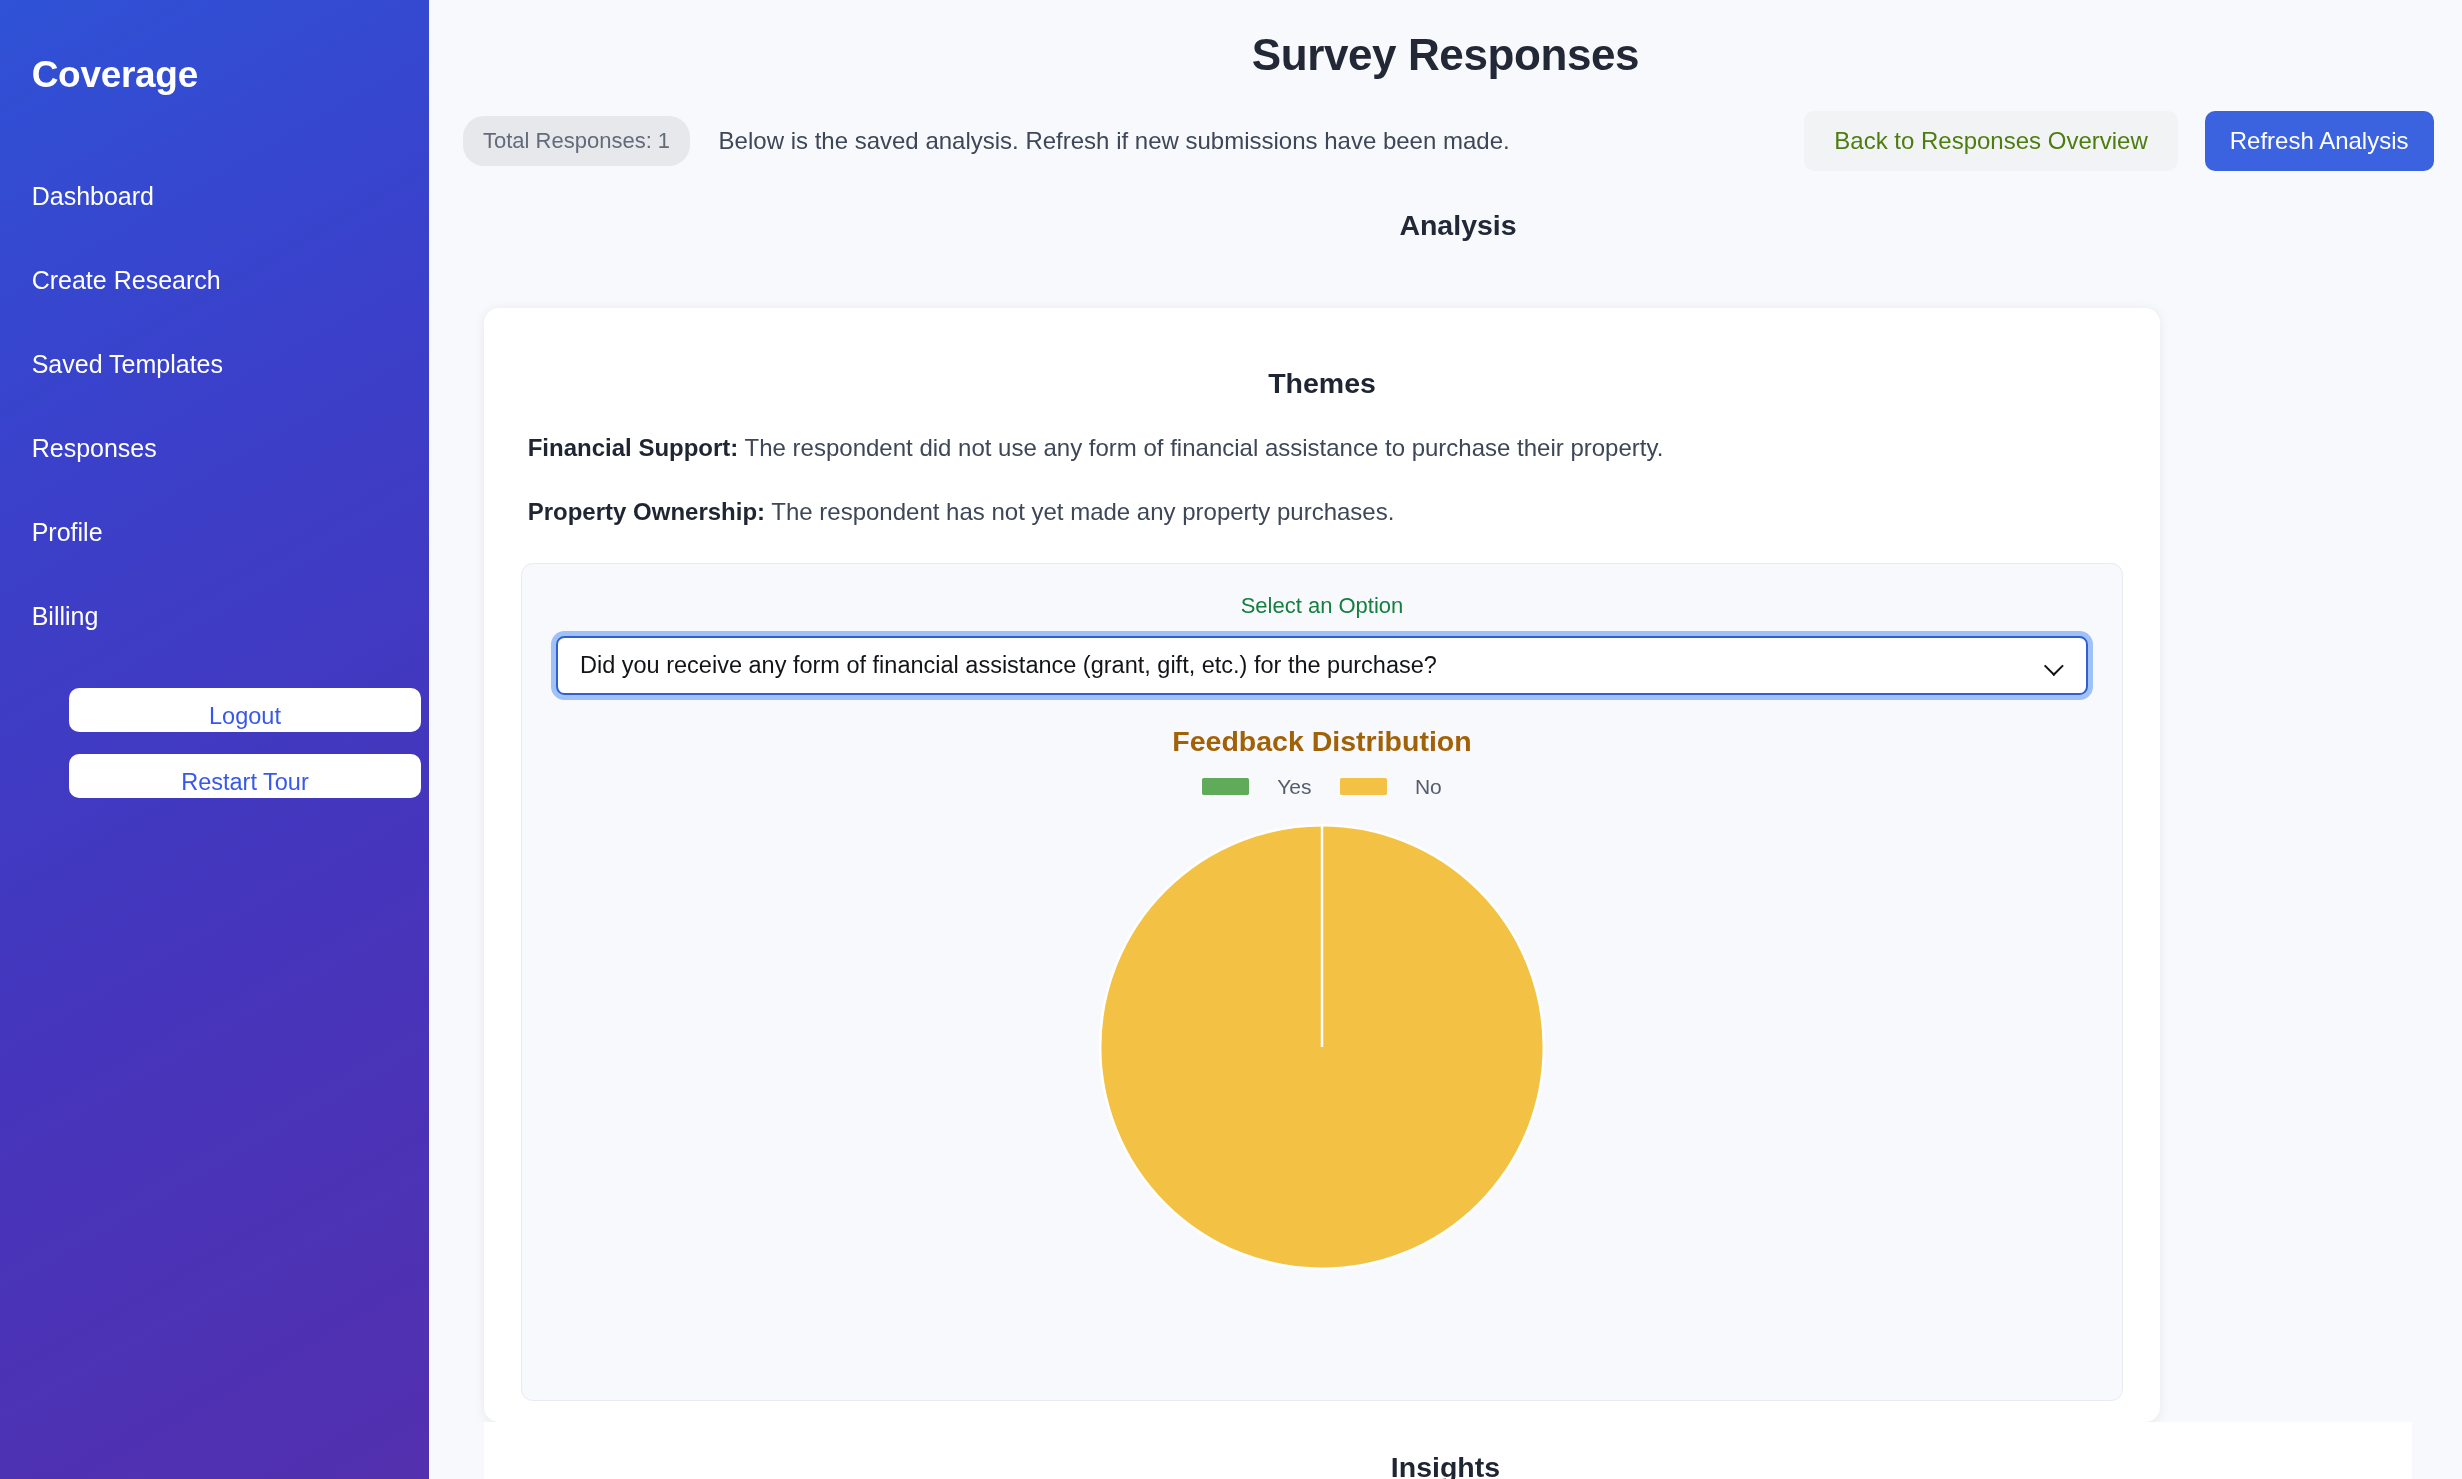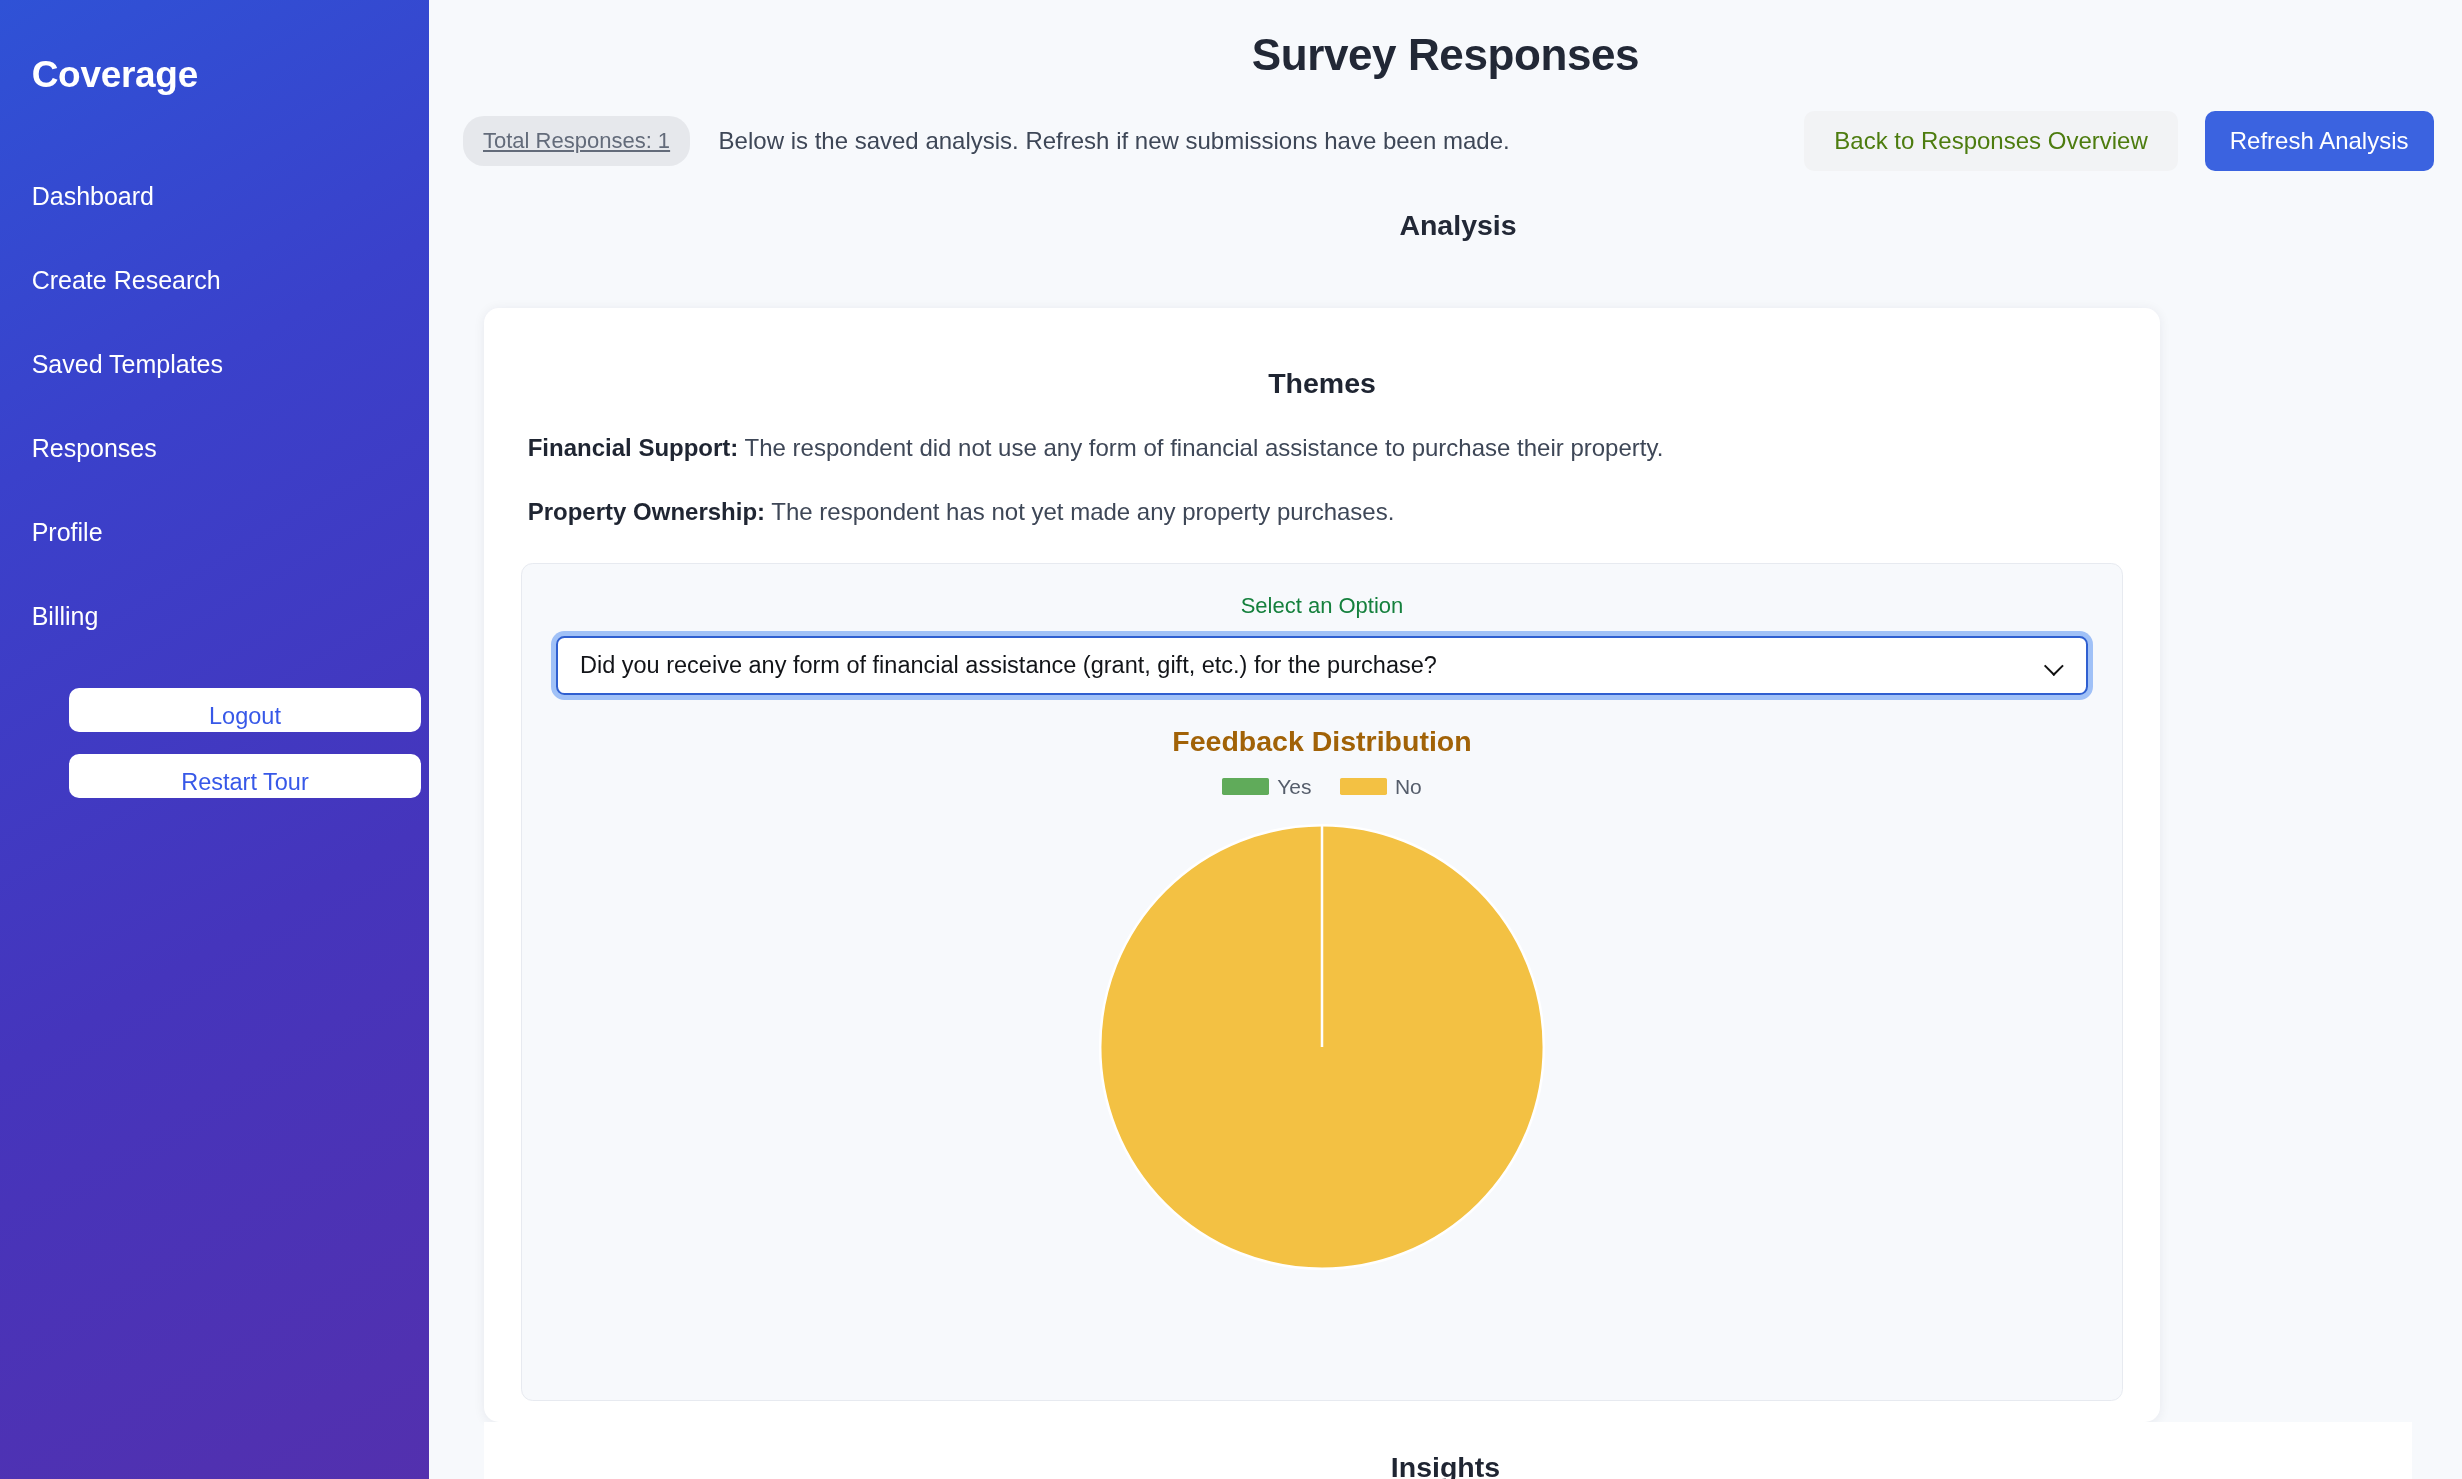--- a/index.html
+++ b/index.html
@@ -112,21 +112,20 @@
   }
 
   .badge {
     background: #e6e8ec;
     color: #636b7a;
     border-radius: 21px;
     font-size: 22px;
     padding: 11.7px 20px;
     white-space: nowrap;
     flex: 0 0 auto;
-    text-decoration: underline;
   }
 
   .subbar-text {
     color: #3e4757;
     font-size: 24px;
     margin-left: 28.5px;
     white-space: nowrap;
     flex: 0 0 auto;
   }
 
@@ -264,21 +263,21 @@
     margin-top: 30px;
   }
 
   .legend {
     display: flex;
     justify-content: center;
     align-items: center;
     gap: 28.5px;
     margin-top: 17px;
   }
-  .legend-item { display: flex; align-items: center; gap: 8px; cursor: pointer; }
+  .legend-item { display: flex; align-items: center; gap: 28px; cursor: pointer; }
   .legend-swatch { width: 47px; height: 17px; border-radius: 1.7px; display: inline-block; }
   .legend-label { font-size: 21px; color: #555d6b; }
 
   .pie-area {
     margin-top: 22px;
     display: flex;
     justify-content: center;
   }
   .pie-svg { display: block; }
 

